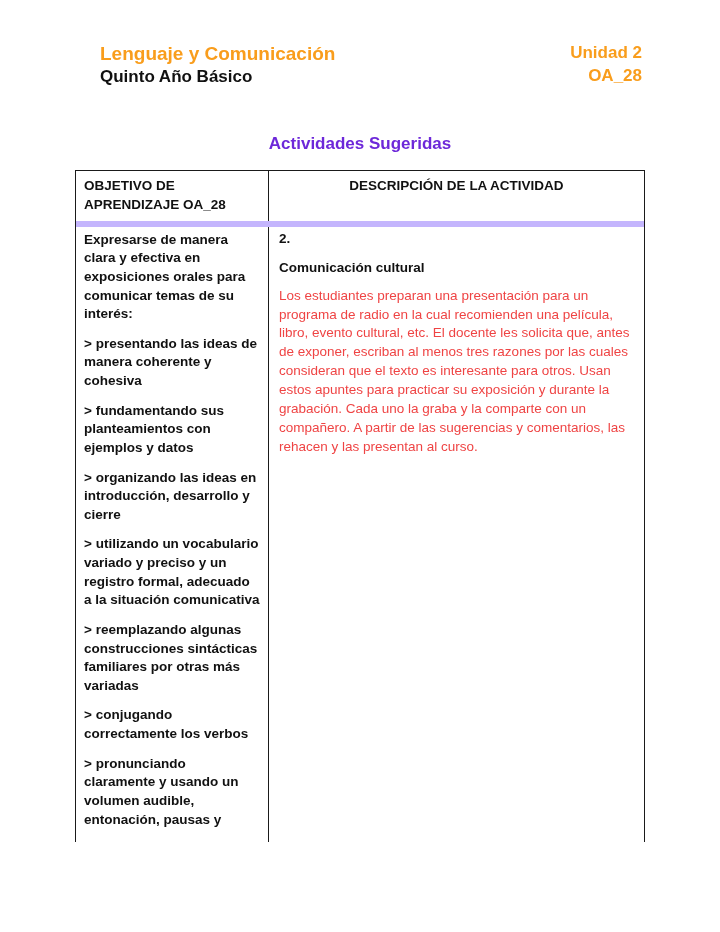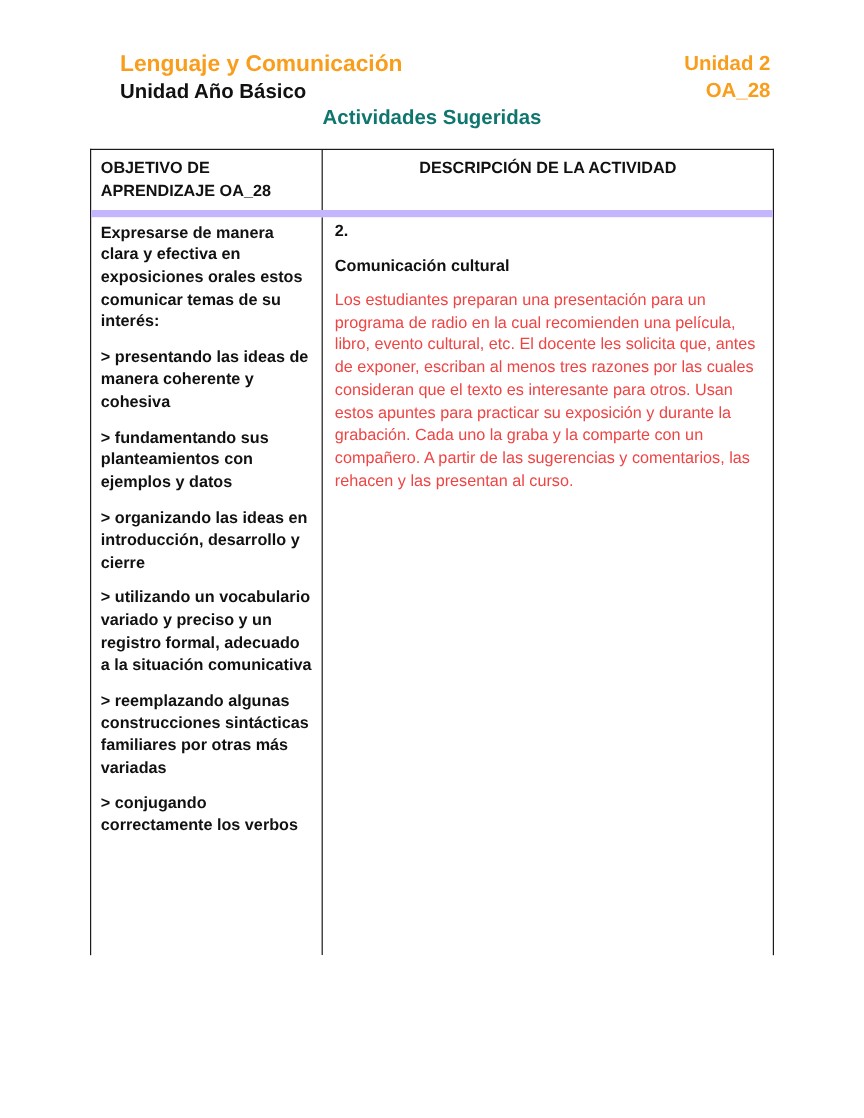--- a/index.html
+++ b/index.html
@@ -41,24 +41,25 @@
   }
   .unit-label, .oa-label {
     font-size: 17px;
     font-weight: bold;
     color: #F99D1C;
     line-height: 1.35;
   }
 
   
   .section-heading {
+    margin-top: 46px;
     text-align: center;
     font-size: 17px;
     font-weight: bold;
-    color: #0f766e;
+    color: #6d28d9;
   }
 
   
   .activity-table {
     margin: 16px 75px 0 75px;
     border: 1px solid #1a1a1a;
     border-bottom: none;
     height: 672px;
     display: flex;
     flex-direction: column;
@@ -124,47 +125,48 @@
   }
 </style>
 </head>
 <body>
 
 <div class="page">
 
   <div class="doc-header">
     <div class="left">
       <div class="subject-title">Lenguaje y Comunicación</div>
-      <div class="grade-title">Unidad Año Básico</div>
+      <div class="grade-title">Quinto Año Básico</div>
     </div>
     <div class="right">
       <div class="unit-label">Unidad 2</div>
       <div class="oa-label">OA_28</div>
     </div>
   </div>
 
   <div class="section-heading">Actividades Sugeridas</div>
 
   <div class="activity-table">
 
     <div class="table-header-row">
       <div class="col-objective th-text">OBJETIVO DE APRENDIZAJE OA_28</div>
       <div class="col-activity th-text th-center">DESCRIPCIÓN DE LA ACTIVIDAD</div>
     </div>
 
     <div class="table-body-row">
 
       <div class="col-objective objective-cell">
-        <p>Expresarse de manera clara y efectiva en exposiciones orales estos comunicar temas de su interés:</p>
+        <p>Expresarse de manera clara y efectiva en exposiciones orales para comunicar temas de su interés:</p>
         <p>&gt; presentando las ideas de manera coherente y cohesiva</p>
         <p>&gt; fundamentando sus planteamientos con ejemplos y datos</p>
         <p>&gt; organizando las ideas en introducción, desarrollo y cierre</p>
         <p>&gt; utilizando un vocabulario variado y preciso y un registro formal, adecuado a la situación comunicativa</p>
         <p>&gt; reemplazando algunas construcciones sintácticas familiares por otras más variadas</p>
         <p>&gt; conjugando correctamente los verbos</p>
+        <p>&gt; pronunciando claramente y usando un volumen audible, entonación, pausas y</p>
       </div>
 
       <div class="col-activity activity-cell">
         <div class="activity-number">2.</div>
         <div class="activity-title">Comunicación cultural</div>
         <div class="activity-body">Los estudiantes preparan una presentación para un programa de radio en la cual recomienden una película, libro, evento cultural, etc. El docente les solicita que, antes de exponer, escriban al menos tres razones por las cuales consideran que el texto es interesante para otros. Usan estos apuntes para practicar su exposición y durante la grabación. Cada uno la graba y la comparte con un compañero. A partir de las sugerencias y comentarios, las rehacen y las presentan al curso.</div>
       </div>
 
     </div>
   </div>

